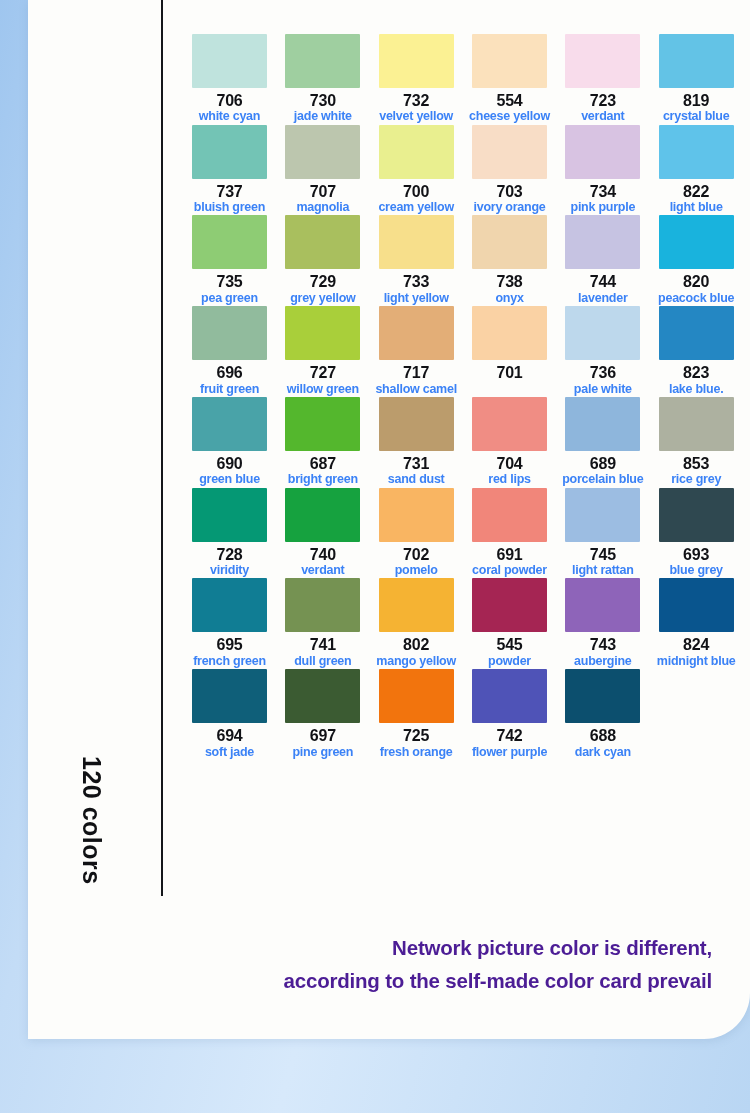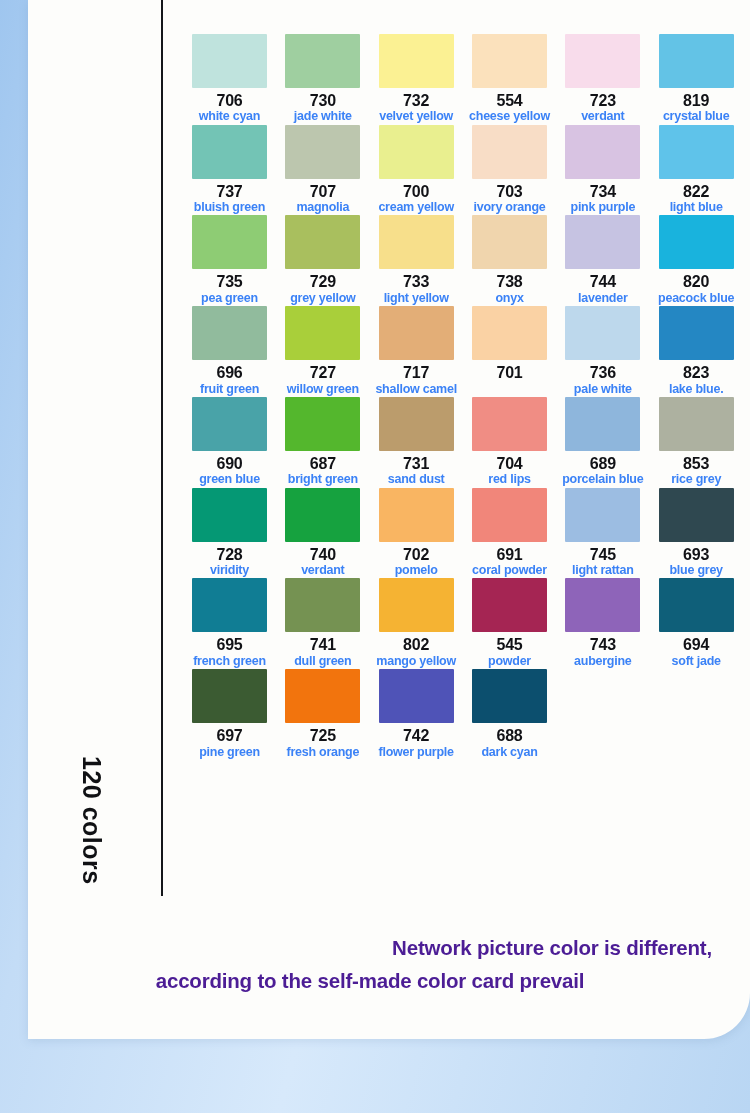--- a/index.html
+++ b/index.html
@@ -89,21 +89,21 @@
     position:absolute;
     left:0;right:38px;
     bottom:42px;
     text-align:right;
     font-weight:bold;
     font-size:20.5px;
     line-height:1.58;
     color:#4c1d95;
     letter-spacing:-.2px;
   }
-  #disclaimer .l2{display:block;text-align:center;}
+  #disclaimer .l2{display:block;}
 </style>
 </head>
 <body>
 
 <div id="outer-frame"></div>
 
 <div id="card">
 
   <div id="spine-rule"></div>
 
@@ -307,20 +307,25 @@
       </div>
       <div class="cell">
         <div class="swatch" style="background: rgb(165, 37, 83);"></div>
         <div class="code">545</div>
         <div class="cname">powder</div>
       </div>
       <div class="cell">
         <div class="swatch" style="background: rgb(142, 100, 185);"></div>
         <div class="code">743</div>
         <div class="cname">aubergine</div>
+      </div>
+      <div class="cell">
+        <div class="swatch" style="background: rgb(9, 85, 142);"></div>
+        <div class="code">824</div>
+        <div class="cname">midnight blue</div>
       </div>
       <div class="cell">
         <div class="swatch" style="background: rgb(15, 95, 121);"></div>
         <div class="code">694</div>
         <div class="cname">soft jade</div>
       </div>
       <div class="cell">
         <div class="swatch" style="background: rgb(59, 91, 50);"></div>
         <div class="code">697</div>
         <div class="cname">pine green</div>

